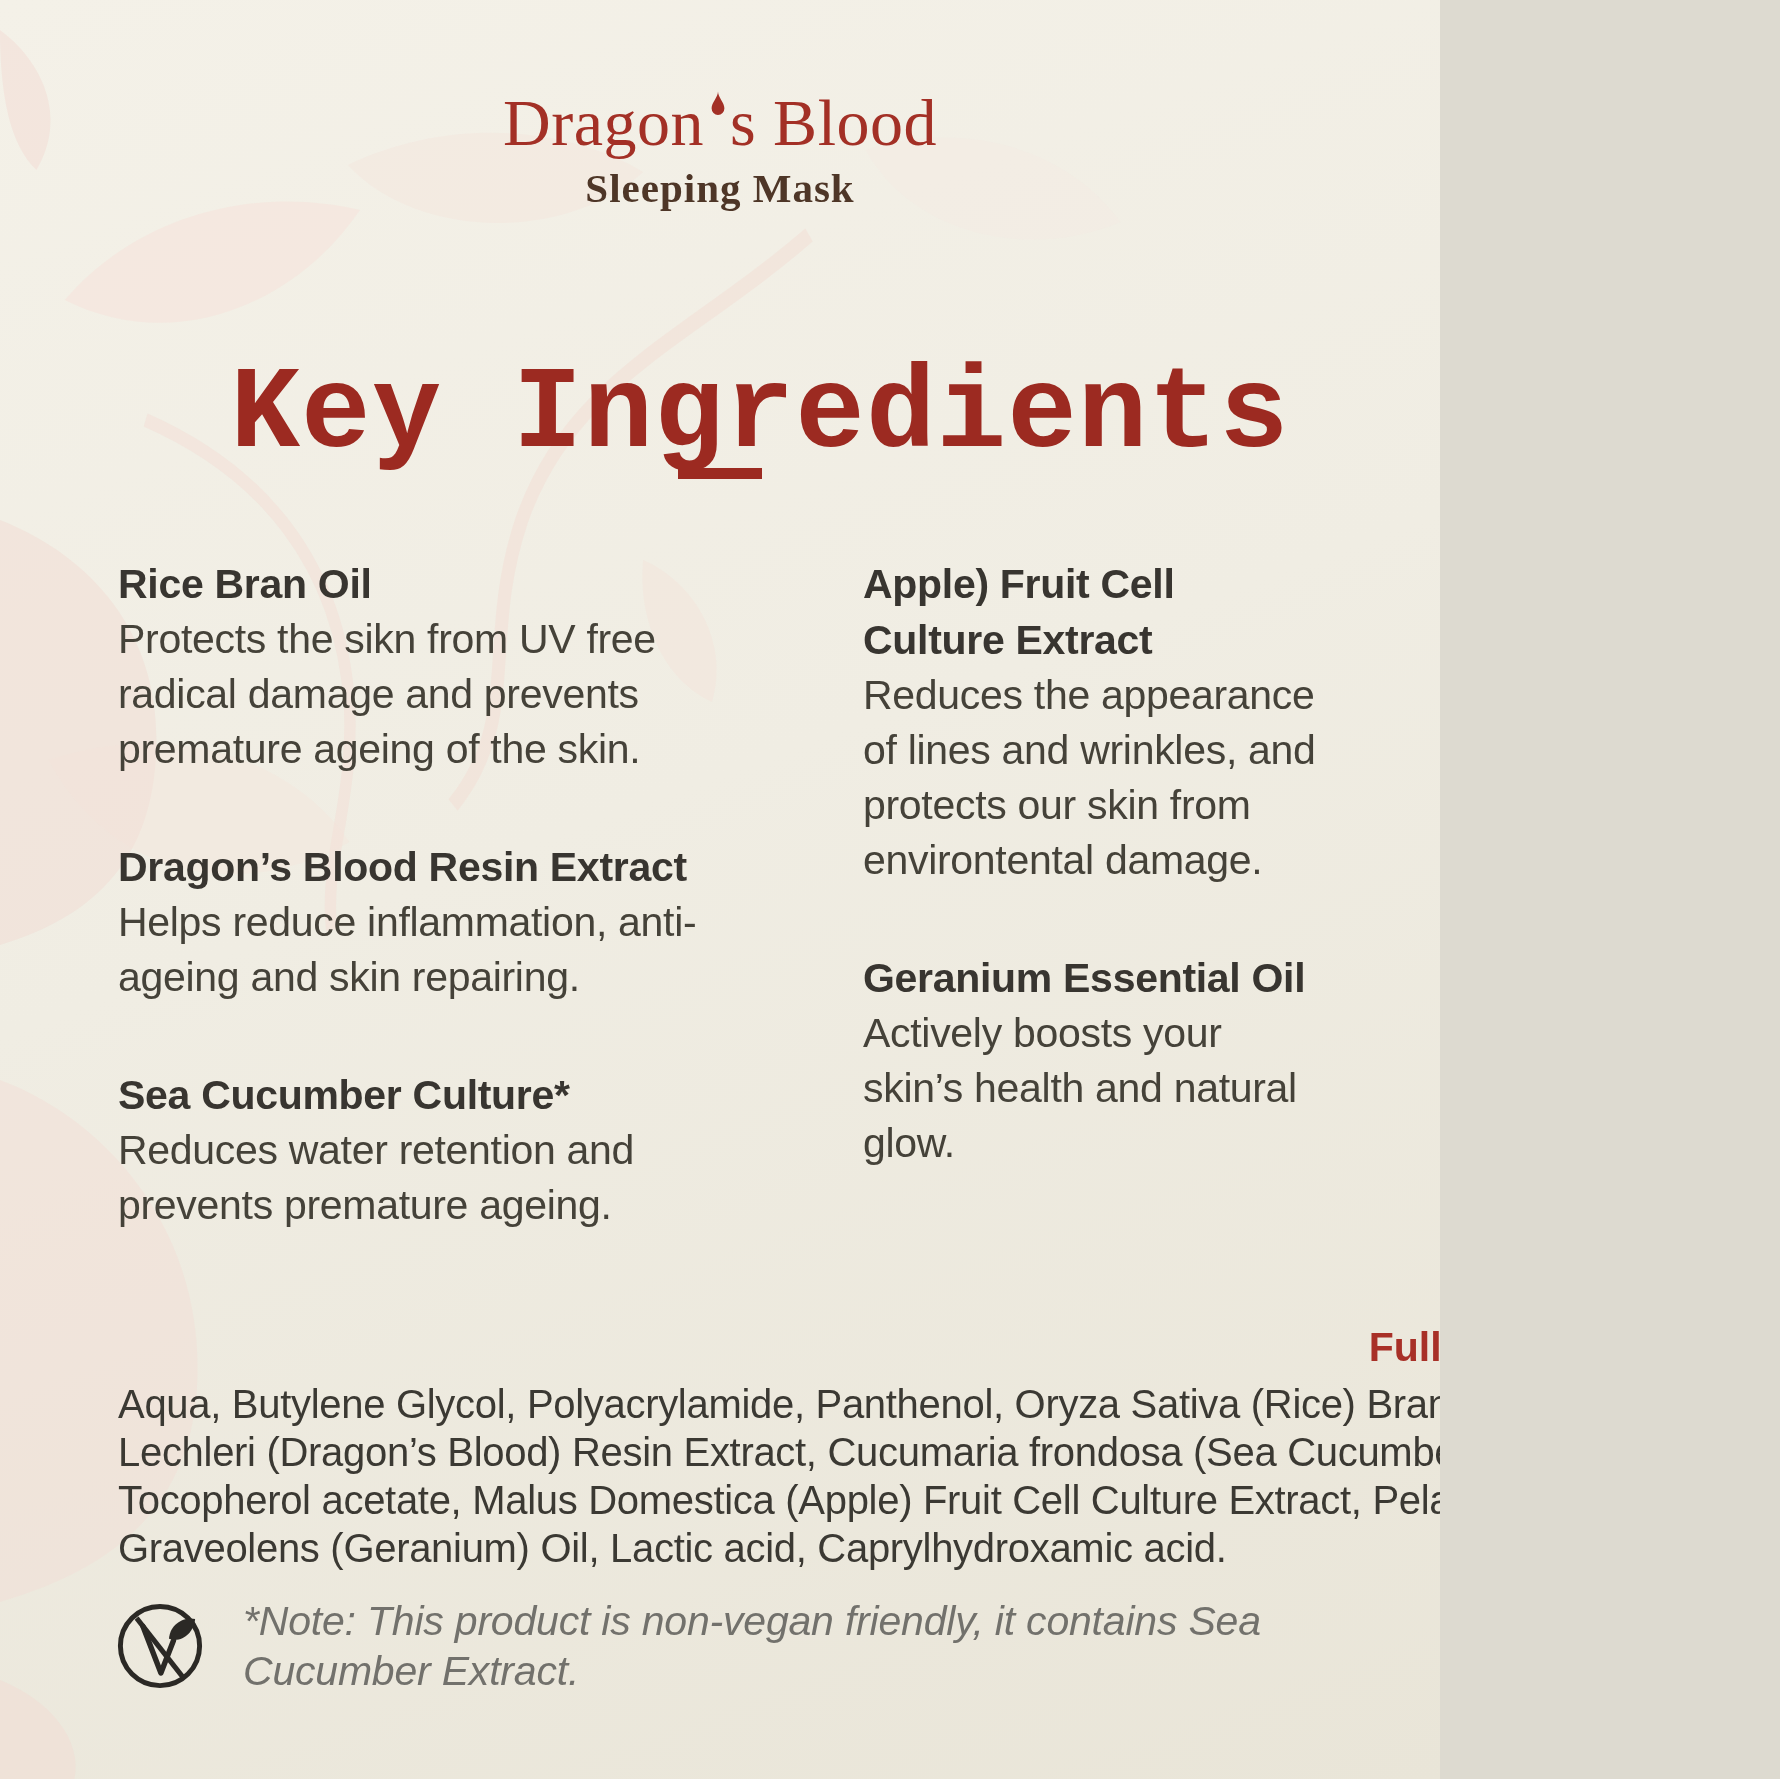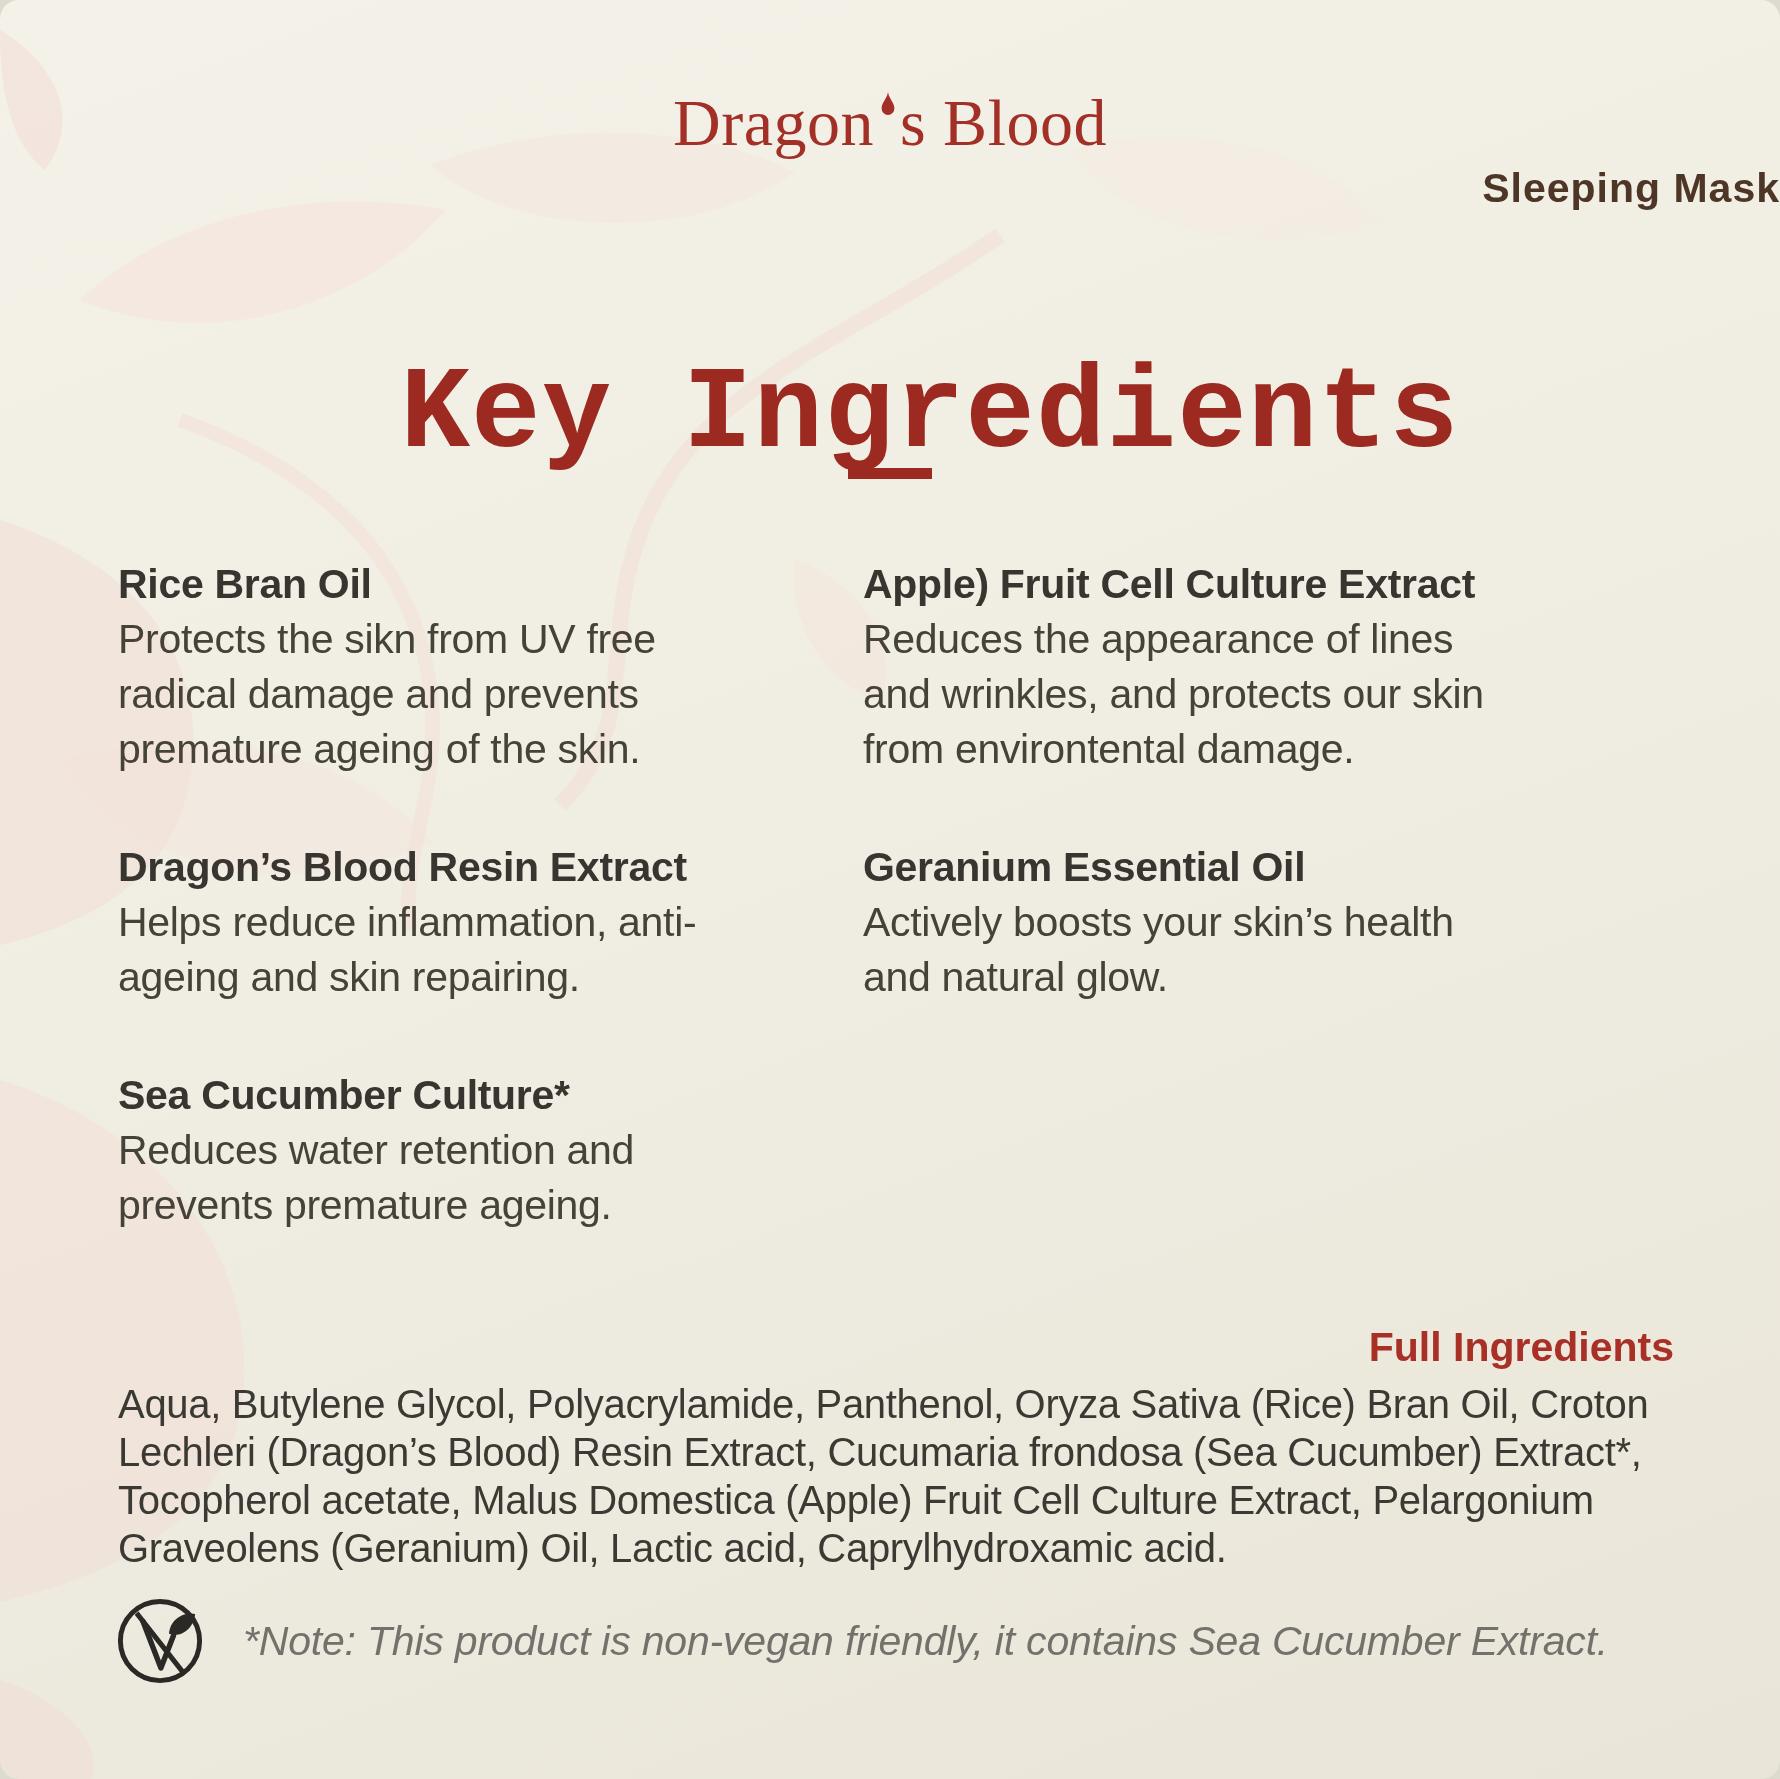--- a/index.html
+++ b/index.html
@@ -1,40 +1,39 @@
 <!DOCTYPE html>
 <html><head>
 <meta charset="utf-8">
 <style>
   html,body { margin:0; padding:0; background:#dddad0; }
   .canvas {
     position:relative;
-    width:1780px; height:1779px;
+    width:1440px; height:1779px;
     overflow:hidden;
     background:linear-gradient(160deg,#f4f1e8 0%,#f0ede3 45%,#e9e5d8 100%);
     font-family:"Liberation Sans",sans-serif;
     color:#403d37;
-    border-radius:19px;
   }
   .bg-pattern { position:absolute; inset:0; width:100%; height:100%; }
 
   .header { position:absolute; top:88px; left:0; width:100%; text-align:center; }
   .brand {
     font-family:"Liberation Serif",serif;
     font-size:66px; line-height:70px;
     color:#a33026; letter-spacing:0.5px;
   }
   .droplet-icon {
     display:inline-block; width:16px; height:29px;
     margin:0 4px 0 6px; transform:translateY(-27px);
   }
   .product {
-    font-family:Liberation Sans, sans-serif;
+    font-family:Liberation Serif, serif;
     font-size:41px; line-height:48px; font-weight:700;
-    color:#4e3627; letter-spacing:1px; margin-top:6px;text-align:right;
+    color:#4e3627; letter-spacing:1px; margin-top:6px;
   }
 
   .page-title {
     position:absolute; top:272px; left:12px; width:100%;
     text-align:center;
     font-family:Liberation Mono, monospace;
     font-size:116px; line-height:130px;
     color:#9c2a21; letter-spacing:1px;padding-left:28px;
   }
   .title-dash {

